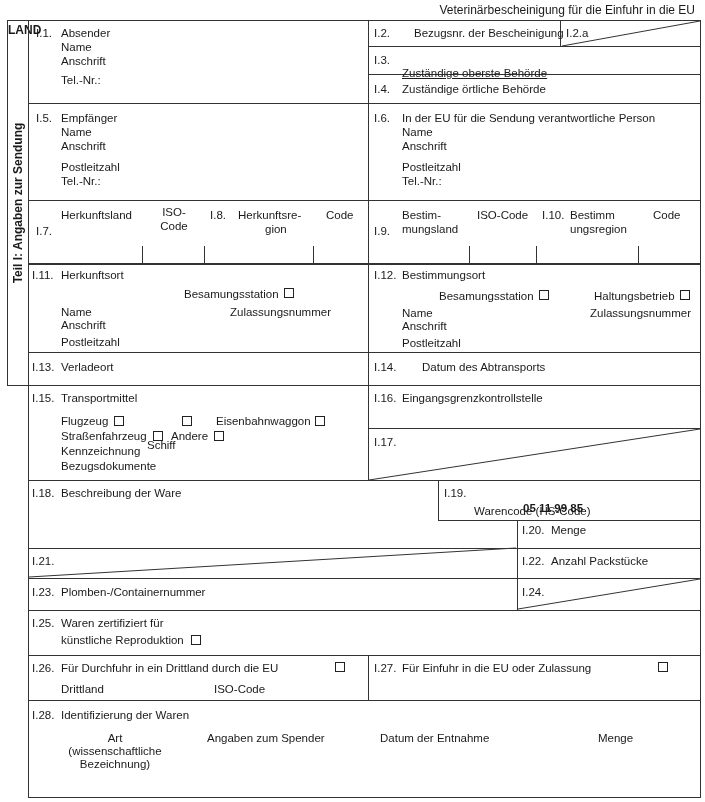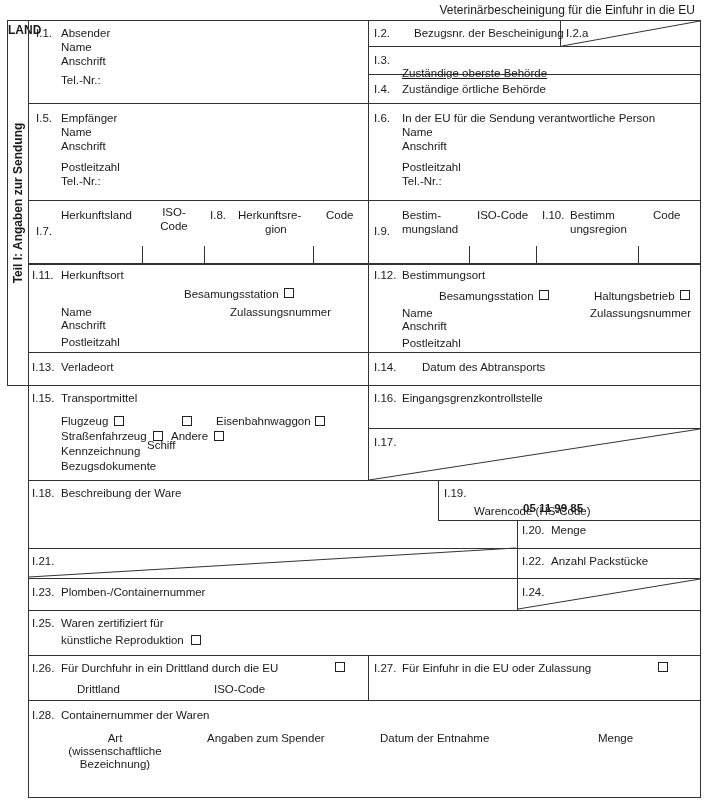--- a/index.html
+++ b/index.html
@@ -183,26 +183,26 @@
 <div class="num" style="left:522px; top:585px;">I.24.</div>
 
 <div class="num" style="left:32px; top:616px;">I.25.</div>
 <div class="txt" style="left:61px; top:616px;">Waren zertifiziert für</div>
 <div class="txt" style="left:61px; top:633px;">künstliche Reproduktion</div>
 <div class="cb" style="left:191px; top:635px;"></div>
 
 <div class="num" style="left:32px; top:661px;">I.26.</div>
 <div class="txt" style="left:61px; top:661px;">Für Durchfuhr in ein Drittland durch die EU</div>
 <div class="cb" style="left:335px; top:662px;"></div>
-<div class="txt" style="left:77px; top:682px;">Drittland</div>
+<div class="txt" style="left:61px; top:682px;">Drittland</div>
 <div class="txt" style="left:214px; top:682px;">ISO-Code</div>
 <div class="num" style="left:374px; top:661px;">I.27.</div>
 <div class="txt" style="left:402px; top:661px;">Für Einfuhr in die EU oder Zulassung</div>
 <div class="cb" style="left:658px; top:662px;"></div>
 
 <div class="num" style="left:32px; top:708px;">I.28.</div>
-<div class="txt" style="left:61px; top:708px;">Containernummer der Waren</div>
+<div class="txt" style="left:61px; top:708px;">Identifizierung der Waren</div>
 <div class="txt center" style="left:55px; top:731px; width:120px;">Art</div>
 <div class="txt center" style="left:55px; top:744px; width:120px;">(wissenschaftliche</div>
 <div class="txt center" style="left:55px; top:757px; width:120px;">Bezeichnung)</div>
 <div class="txt" style="left:207px; top:731px;">Angaben zum Spender</div>
 <div class="txt" style="left:380px; top:731px;">Datum der Entnahme</div>
 <div class="txt" style="left:598px; top:731px;">Menge</div>
 
 </body></html>

